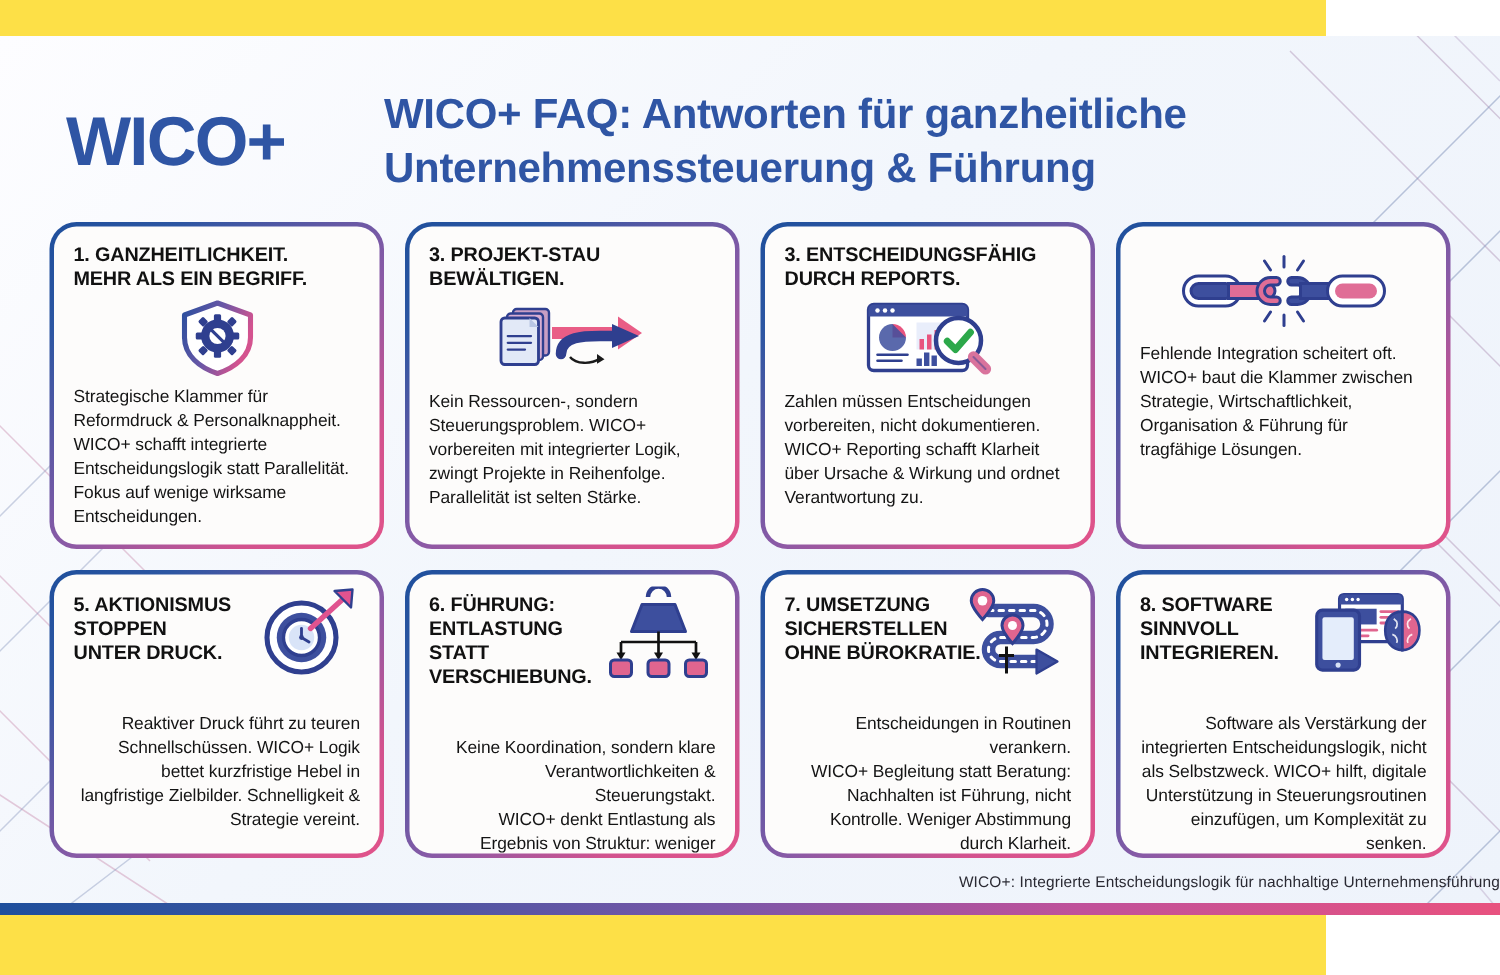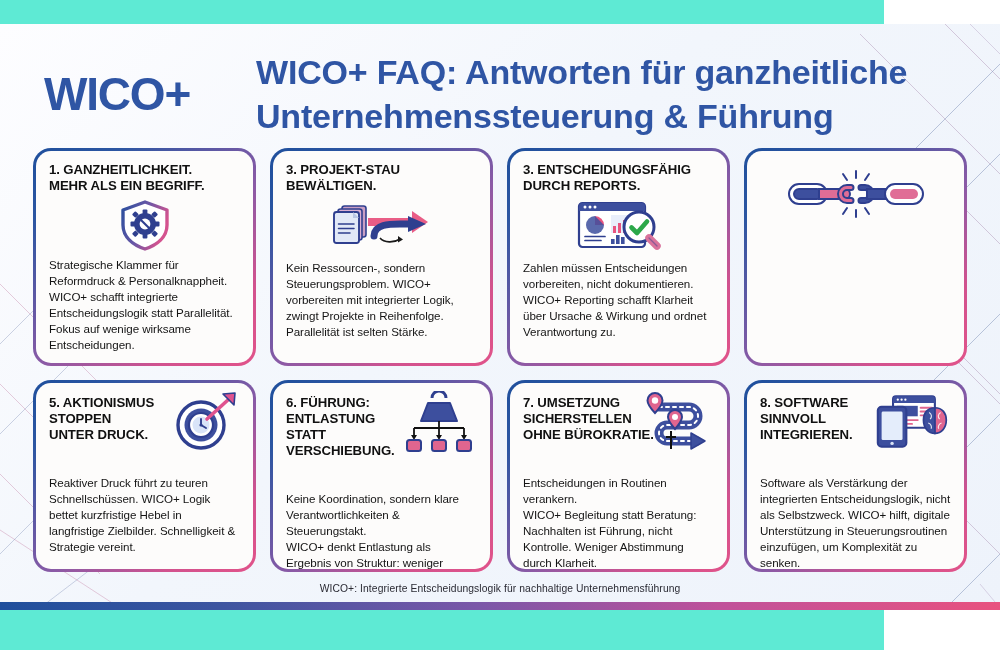--- a/index.html
+++ b/index.html
@@ -9,21 +9,21 @@
     background: #ffffff;
     overflow: hidden;
     position: relative;
   }
 
   #stage {
     position: absolute;
     inset: 0;
     width: 884px;
     height: 650px;
-    background: #5eead4;
+    background: #fde047;
   }
 
   
   .backdrop {
     position: absolute;
     left: 0; top: 24px;
     width: 1000px; height: 584px;
     background: linear-gradient(135deg, #fdfdff 0%, #f2f6fc 45%, #eef3fb 100%);
     overflow: hidden;
   }
@@ -49,21 +49,21 @@
     width: 212px;
     font-size: 46px;
     font-weight: 700;
     letter-spacing: -1.2px;
     color: #2f55a4;
     line-height: 1;
     white-space: nowrap;
   }
   .head-title {
     color: #2f55a4;
-    font-size: 34px;
+    font-size: 28px;
     font-weight: 700;
     line-height: 1.3;
     letter-spacing: -0.2px;
     max-width: 700px;
   }
 
   
   .grid {
     position: absolute;
     left: 33px; top: 148px;
@@ -124,28 +124,28 @@
   .card.side-icon .card-icon {
     position: absolute;
     right: 12px;
     top: 8px;
     height: 62px;
     width: 78px;
     margin: 0;
     z-index: 1;
   }
   .card.side-icon .card-title { max-width: 148px; }
-  .card.side-icon .card-body { margin-top: 16px; }
+  .card.side-icon .card-body { margin-top: 16px; text-align: right; }
 
   
   .footer {
     position: absolute;
     left: 0; top: 583px;
     width: 1000px;
-    text-align: center;
+    text-align: right;
     font-size: 10.3px;
     color: #2a2a33;
     letter-spacing: 0.1px;
   }
 </style>
 </head>
 <body>
 
 <div id="stage">
 
@@ -300,20 +300,21 @@
             <g stroke="#2f3f8f" stroke-width="2" stroke-linecap="round">
               <path d="M75 3 v7"></path>
                 <path d="M62 6 l4 6"></path>
                 <path d="M88 6 l-4 6"></path>
               <path d="M75 42 v7"></path>
                 <path d="M62 46 l4 -6"></path>
                 <path d="M88 46 l-4 -6"></path>
             </g>
           </svg>
         </div>
+        <div class="card-body">Fehlende Integration scheitert oft. WICO+ baut die Klammer zwischen Strategie, Wirtschaftlichkeit, Organisation &amp; Führung für tragfähige Lösungen.</div>
       </div>
     </div>
 
     <div class="card side-icon">
       <div class="card-inner">
         <div class="card-title">5. AKTIONISMUS
 STOPPEN
 UNTER DRUCK.</div>
         <div class="card-icon">
           <svg width="78" height="62" viewBox="0 0 78 62">

